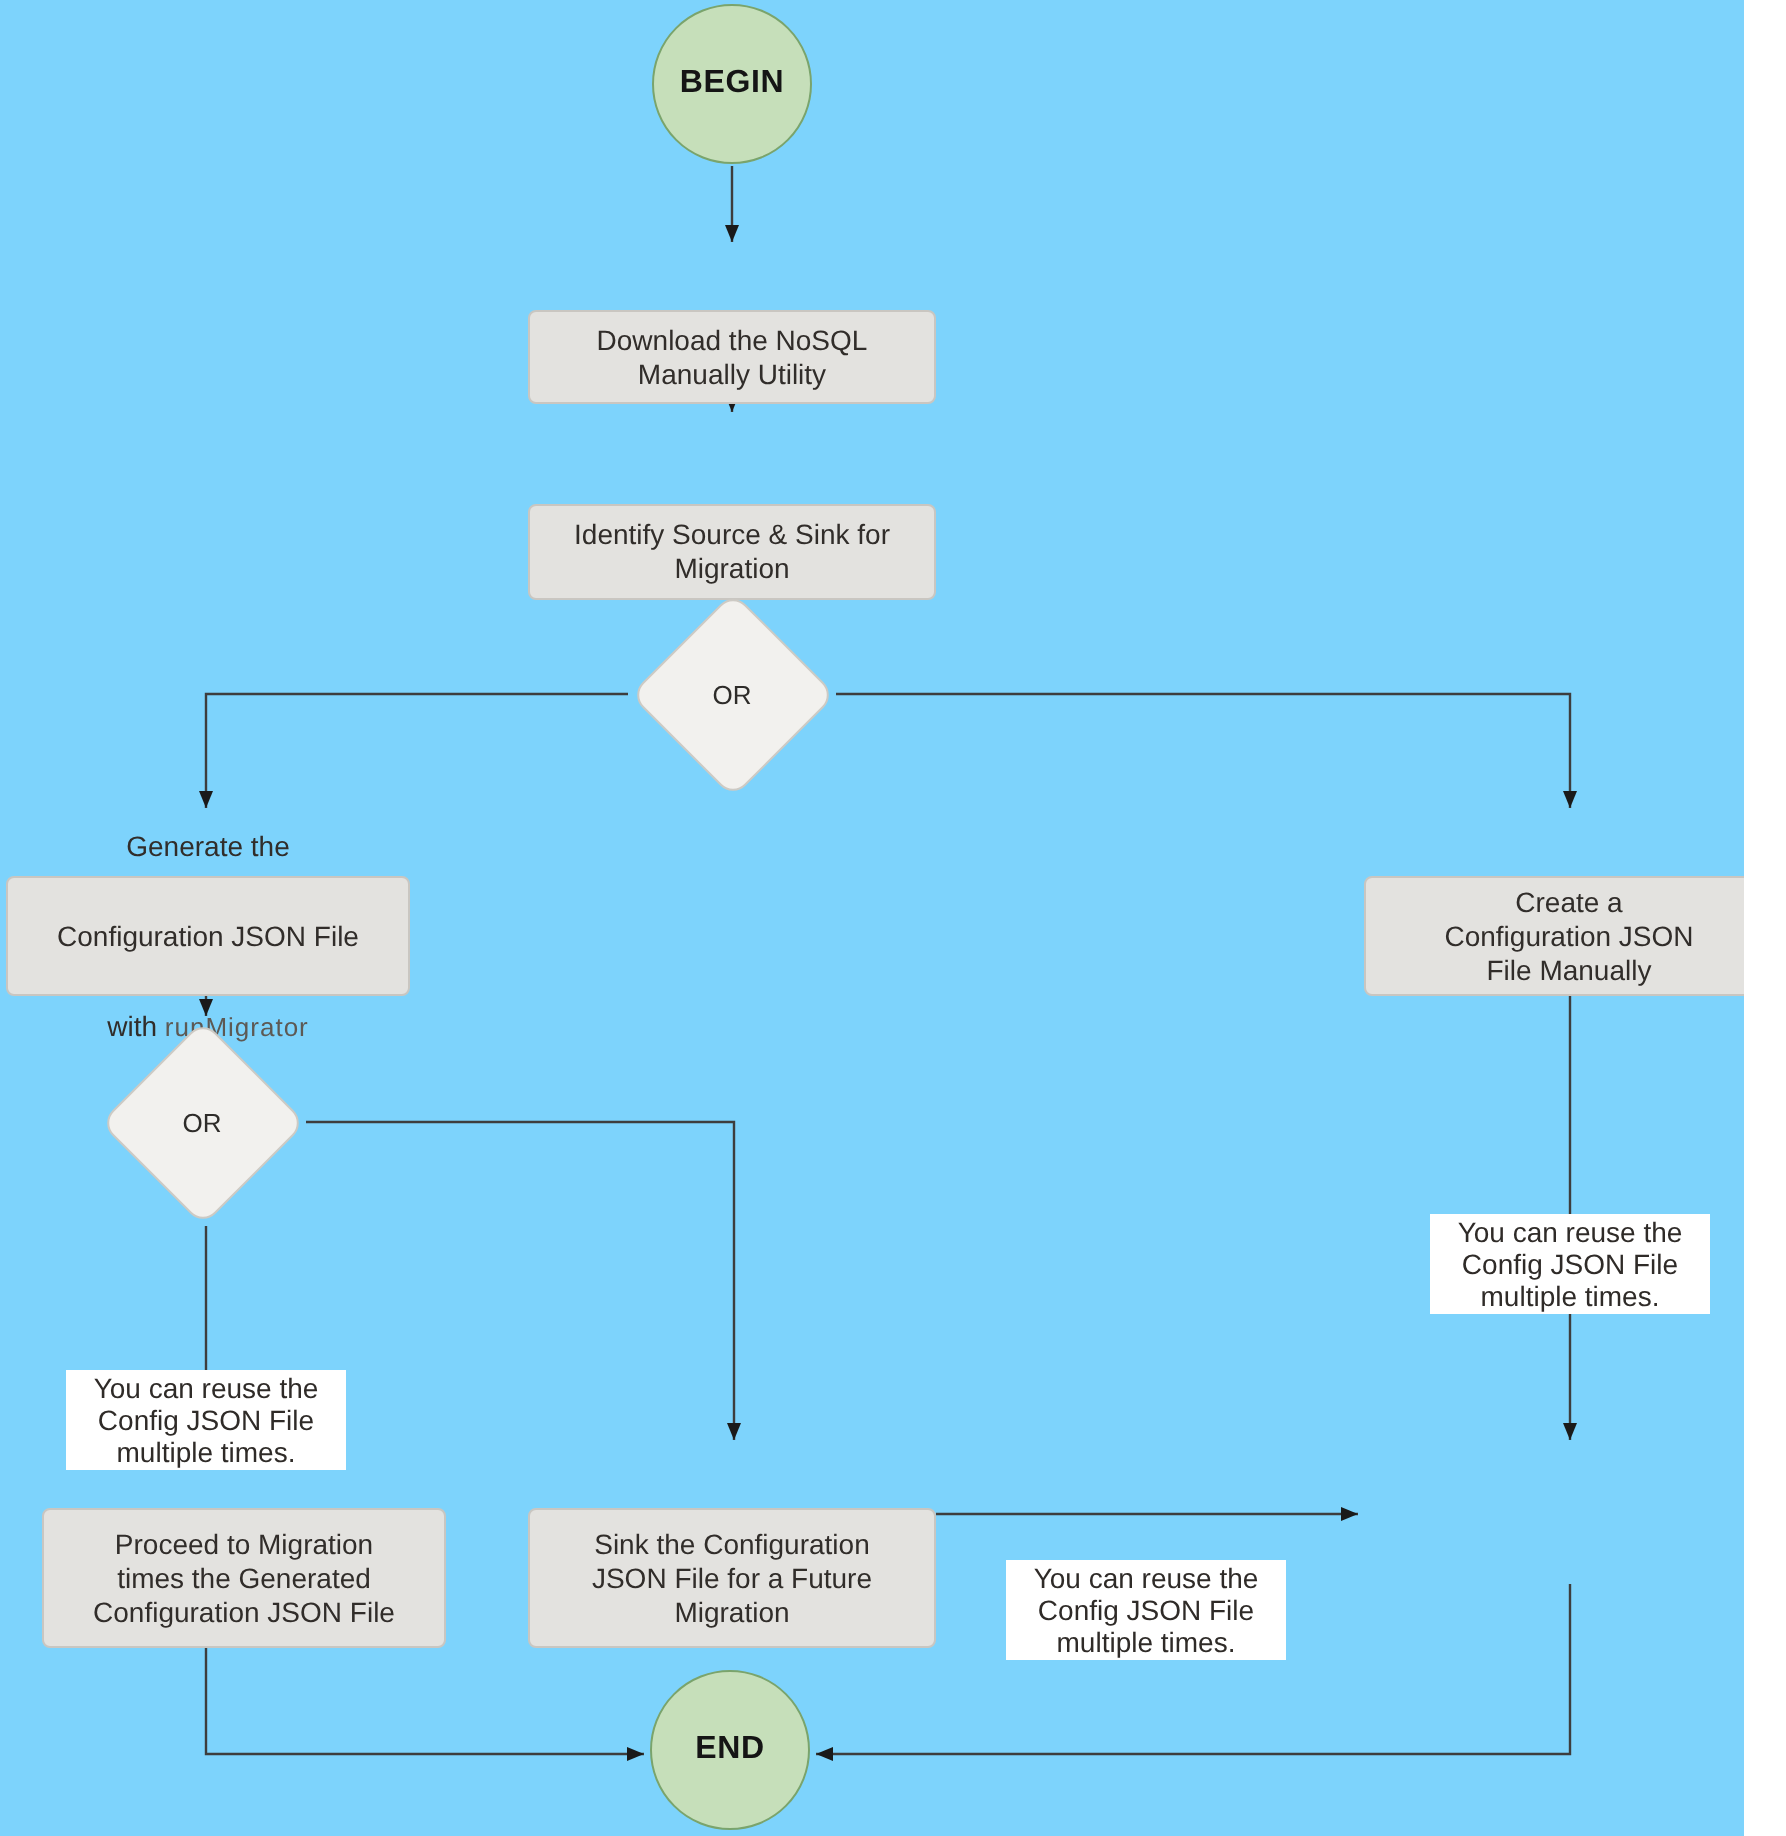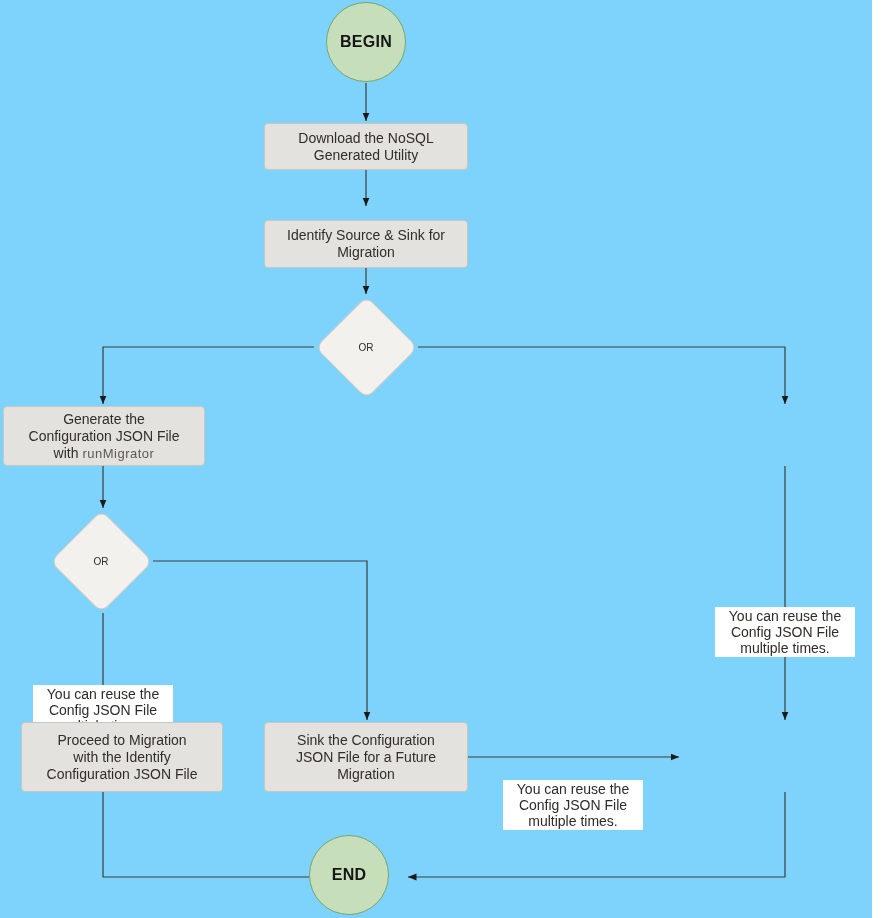--- a/index.html
+++ b/index.html
@@ -26,20 +26,21 @@
     border: 1px solid #c9c6c1;
     border-radius: 4px;
     display: flex;
     flex-direction: column;
     align-items: center;
     justify-content: center;
     text-align: right;
     color: #312d2a;
     font-size: 14px;
     line-height: 17px;
+    margin-top: 32px;
   }
   .code {
     font-family: Liberation Sans, sans-serif;
     font-size: 13px;
     color: #5d5954;
     letter-spacing: 0.5px;
   }
 
   .diamond-wrap {
     position: absolute;
@@ -53,55 +54,55 @@
     left: 15px; top: 15px;
     width: 73px; height: 73px;
     box-sizing: border-box;
     background: #f2f1ee;
     border: 1px solid #cdcac4;
     border-radius: 9px;
     transform: rotate(45deg);
   }
   .diamond-label {
     position: relative;
-    font-size: 10px;
+    font-size: 13px;
     color: #2e2c29;
   }
 
   .terminal {
     position: absolute;
     box-sizing: border-box;
     border-radius: 50%;
     background: #c6dfba;
     border: 1.5px solid #7aa46c;
     display: flex;
     align-items: center;
     justify-content: center;
     font-weight: bold;
     font-size: 16px;
     letter-spacing: 0.3px;
     color: #151515;
   }
   #begin { left: 326px; top: 2px;   width: 80px; height: 80px; }
-  #end   { left: 309px; top: 835px; width: 80px; height: 80px; }
+  #end   { left: 325px; top: 835px; width: 80px; height: 80px; }
 
   .note {
     position: absolute;
     background: #ffffff;
     text-align: center;
     color: #2f2b28;
     font-size: 14px;
     line-height: 16px;
     padding: 1px 0;
     margin-top: 46px;
   }
 
   #box-download { left: 264px; top: 123px; width: 204px; height: 47px; }
   #box-identify { left: 264px; top: 220px; width: 204px; height: 48px; }
-  #box-generate { left: 3px;   top: 406px; width: 202px; height: 60px; }
+  #box-generate { left: 3px;   top: 406px; width: 202px; height: 60px; gap: 28px; }
   #box-create   { left: 682px; top: 406px; width: 205px; height: 60px; }
   #box-proceed  { left: 21px;   top: 722px; width: 202px; height: 70px; }
   #box-save     { left: 264px; top: 722px; width: 204px; height: 70px; }
   #box-run      { left: 682px; top: 722px; width: 205px; height: 70px; }
 
   #diamond-1 { left: 314.5px; top: 295.5px; }
   #diamond-2 { left: 49.5px;  top: 509.5px; }
 
   #note-left  { left: 33px;  top: 639px; width: 140px; }
   #note-mid   { left: 503px; top: 734px; width: 140px; }
@@ -131,60 +132,65 @@
     <polyline class="conn" points="103,792 103,877 322,877" marker-end="url(#arrow)"></polyline>
     <polyline class="conn" points="785,792 785,877 408,877" marker-end="url(#arrow)"></polyline>
   </svg>
 
   <div class="terminal" id="begin">
     <span>BEGIN</span>
   </div>
 
   <div class="box" id="box-download">
     <div>Download the NoSQL</div>
-    <div>Generated Utility</div>
+    <div>Manually Utility</div>
   </div>
 
   <div class="box" id="box-identify">
     <div>Identify Source &amp; Sink for</div>
     <div>Migration</div>
   </div>
 
   <div class="diamond-wrap" id="diamond-1">
     <div class="diamond"></div>
     <div class="diamond-label">OR</div>
   </div>
 
   <div class="box" id="box-generate">
     <div>Generate the</div>
     <div>Configuration JSON File</div>
     <div><span>with </span><span class="code">runMigrator</span></div>
   </div>
 
+  <div class="box" id="box-create">
+    <div>Create a</div>
+    <div>Configuration JSON</div>
+    <div>File Manually</div>
+  </div>
 
   <div class="diamond-wrap" id="diamond-2">
     <div class="diamond"></div>
     <div class="diamond-label">OR</div>
   </div>
 
   <div class="note" id="note-left">
     <div>You can reuse the</div>
     <div>Config JSON File</div>
     <div>multiple times.</div>
   </div>
 
   <div class="note" id="note-right">
     <div>You can reuse the</div>
     <div>Config JSON File</div>
     <div>multiple times.</div>
   </div>
 
   <div class="box" id="box-proceed">
     <div>Proceed to Migration</div>
-    <div>with the Identify</div>
+    <div>times the Generated</div>
     <div>Configuration JSON File</div>
   </div>
 
   <div class="box" id="box-save">
     <div>Sink the Configuration</div>
     <div>JSON File for a Future</div>
     <div>Migration</div>
   </div>
 
   <div class="note" id="note-mid">

